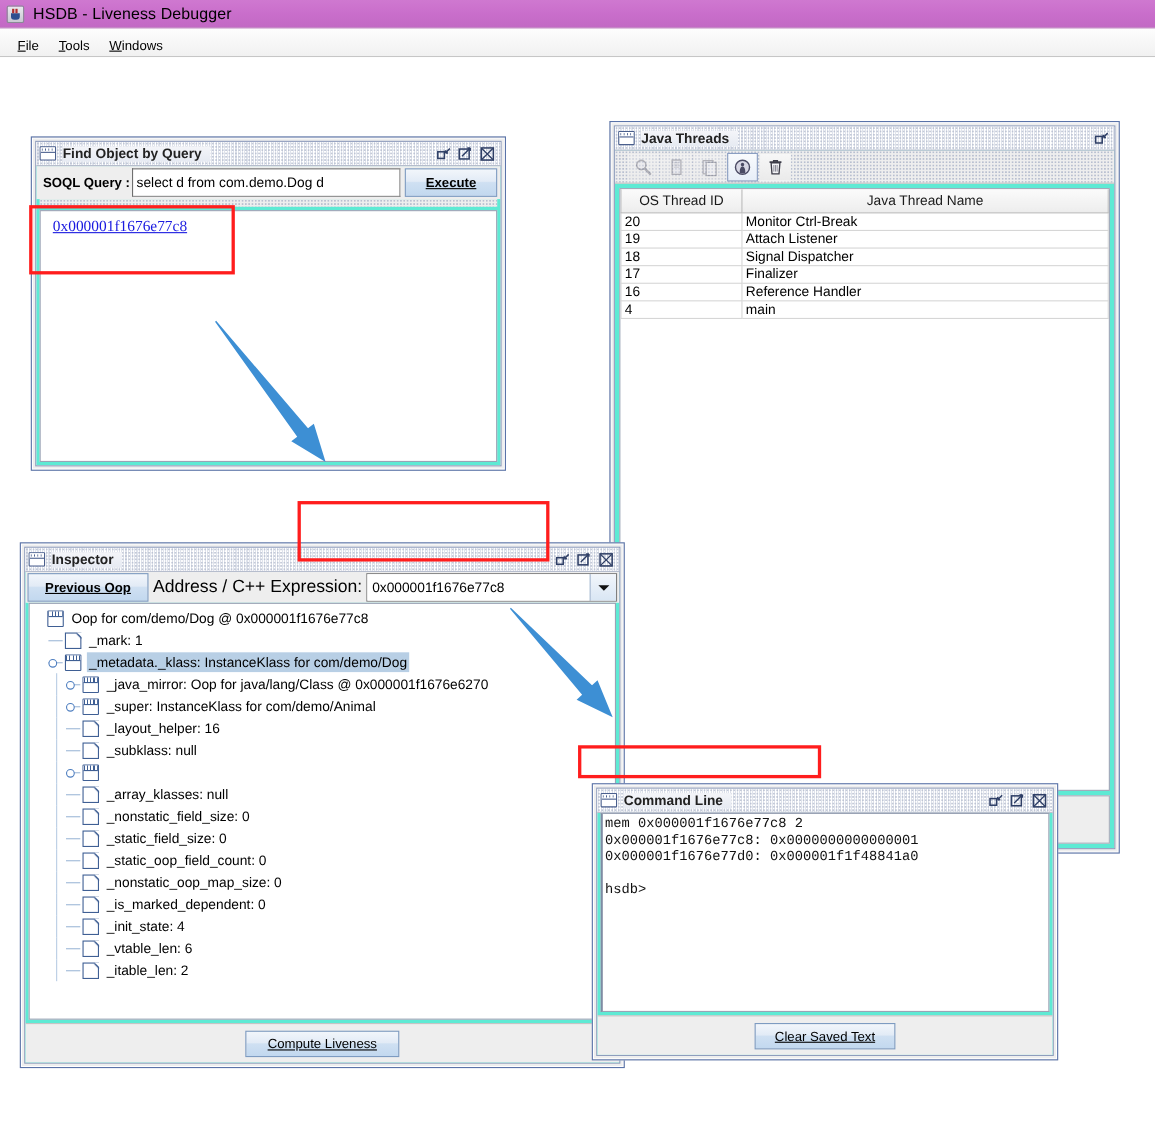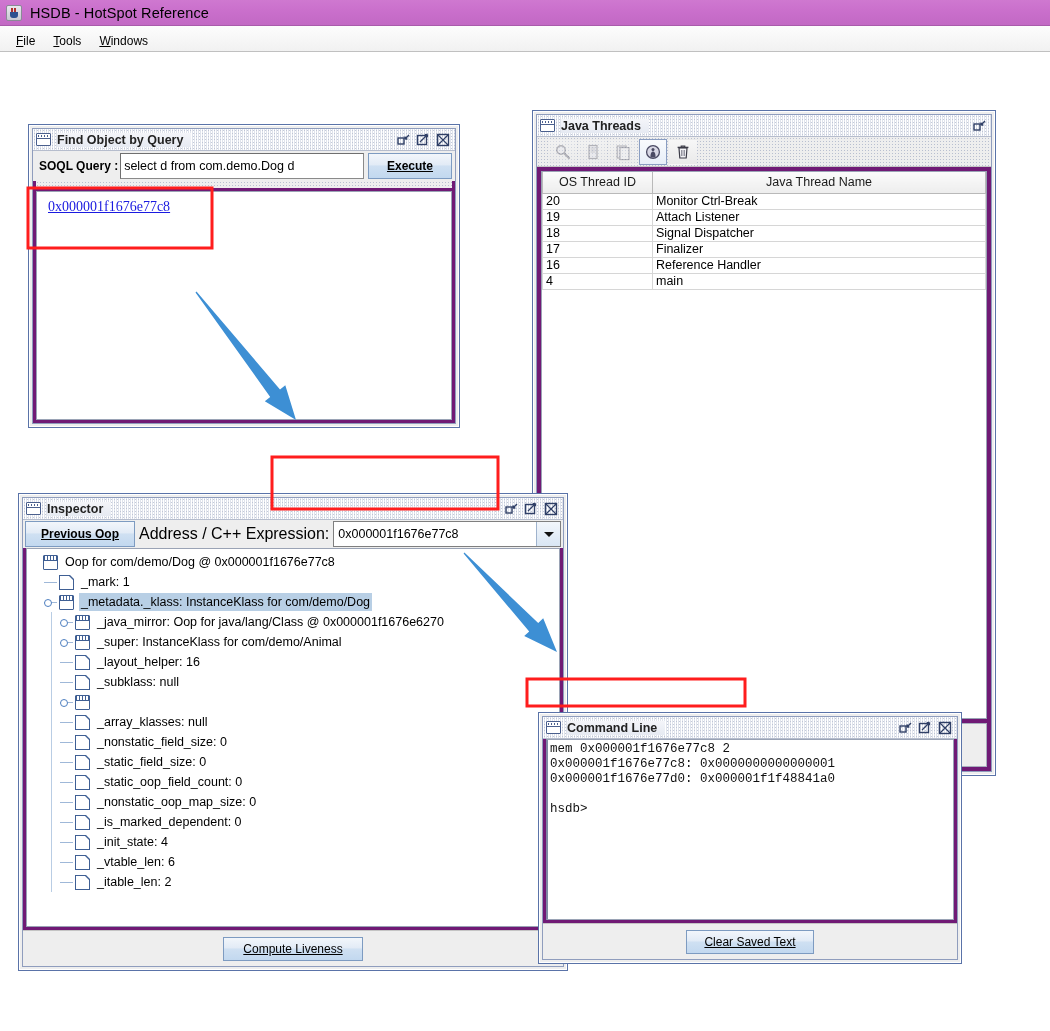--- a/index.html
+++ b/index.html
@@ -102,21 +102,21 @@
     white-space:nowrap; padding-right:8px;
     background:linear-gradient(to bottom,#f4f5f9,#e6eaf2);
   }
   .tb-buttons{ margin-left:auto; display:flex; gap:5px; z-index:2; padding-right:2px;}
   .tb-btn{
     width:15px;height:15px;position:relative; cursor:default;
   }
   .tb-btn svg{ display:block; }
 
   
-  .frame-body{ flex:1 1 auto; display:flex; flex-direction:column; overflow:hidden; background:#701a75; }
+  .frame-body{ flex:1 1 auto; display:flex; flex-direction:column; overflow:hidden; background:#5eead4; }
 
   
   .grip-strip{
     background-image:radial-gradient(#b8bfd0 0.6px, transparent 0.7px);
     background-size:3px 3px; background-color:#eeeeee;
   }
 
   
   .jbtn{
     background:linear-gradient(to bottom,#f2f6fb 0%,#e2ebf6 45%,#cfe0f2 50%,#c2d8ef 100%);
@@ -148,21 +148,21 @@
     flex:1 1 auto; margin:3px; background:#ffffff;
     border:1px solid #9aa3b5; position:relative; overflow:hidden;
   }
   #find-link{
     position:absolute; left:11px; top:7px;
     font-family:"Liberation Serif", serif; font-size:14px;
     color:#1a1ae0; text-decoration:underline; cursor:pointer;
   }
 
   
-  #win-threads{ left:532px; top:58px; width:464px; height:666px; }
+  #win-threads{ left:554px; top:58px; width:464px; height:666px; }
   #threads-toolbar{
     height:30px; flex:0 0 30px; display:flex; align-items:center;
     padding:2px 0 2px 12px; gap:2px;
     border-bottom:1px solid #c4c4c4;
   }
   .tbar-btn{
     width:28px;height:26px; display:flex;align-items:center;justify-content:center;
     background:linear-gradient(to bottom,#f7f7f7,#eaeaea);
     border:1px solid transparent; cursor:default;
   }
@@ -264,21 +264,21 @@
     flex:0 0 36px; display:flex; align-items:center; justify-content:center;
     background:#eeeeee; border-top:1px solid #c4c4c4; margin-top:3px;
   }
   #cmd-footer .jbtn{ width:128px;text-align:center;font-weight:normal;padding:4px 0; }
 </style>
 </head>
 <body>
 
 <div id="app-titlebar">
   <div class="javacup"></div>
-  <span id="app-title-text">HSDB - HotSpot Reference</span>
+  <span id="app-title-text">HSDB - Liveness Debugger</span>
 </div>
 
 <div id="menubar">
   <div class="menu-item">
     <span class="mn">F</span><span>ile</span>
   </div>
   <div class="menu-item">
     <span class="mn">T</span><span>ools</span>
   </div>
   <div class="menu-item">

